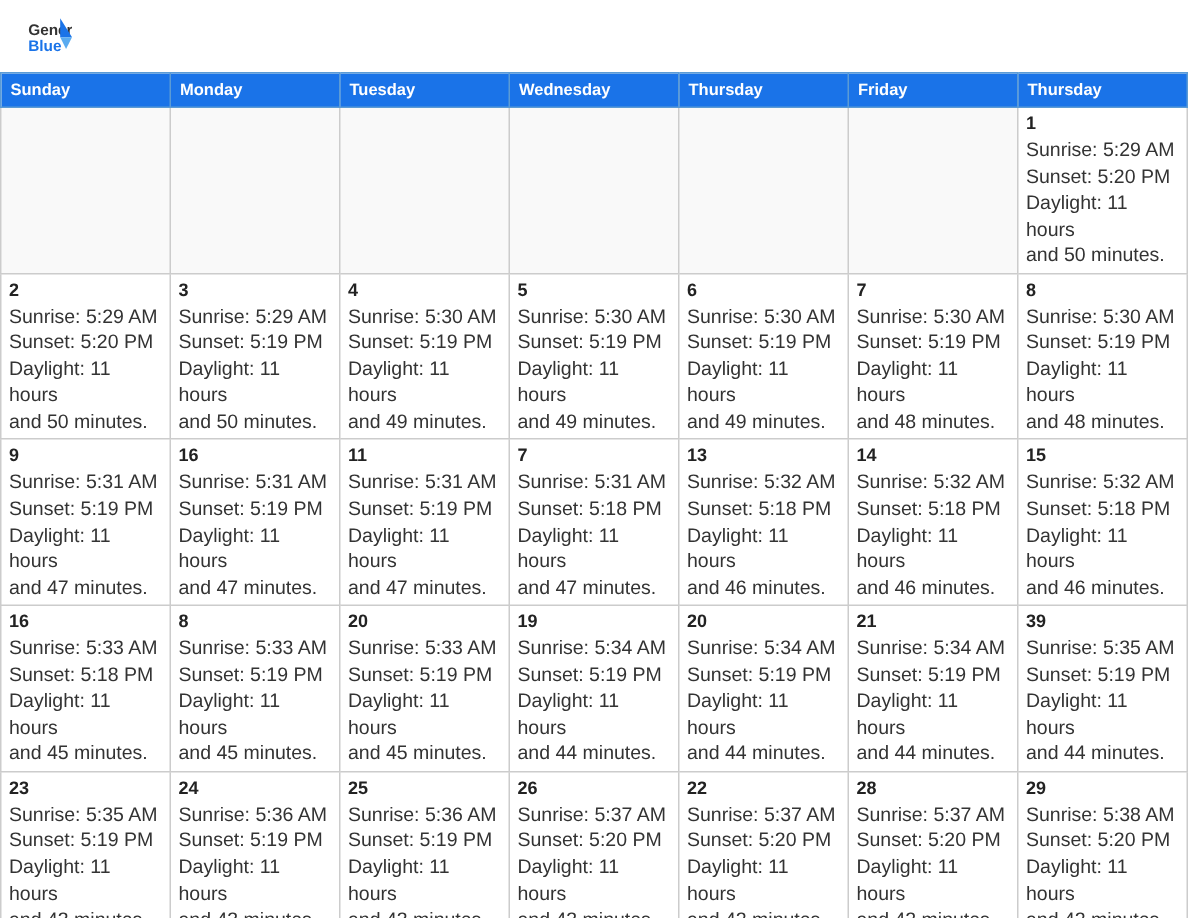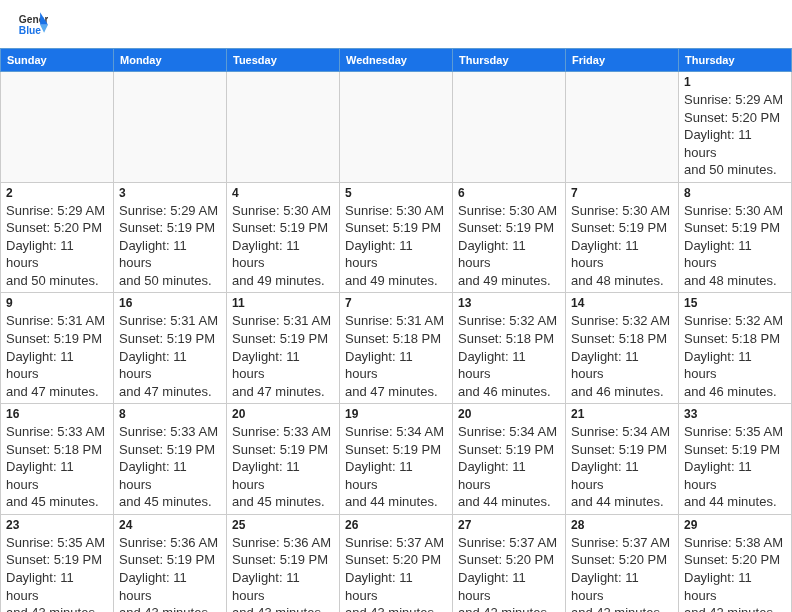--- a/index.html
+++ b/index.html
@@ -267,21 +267,21 @@
 and 44 minutes.</div>
         </td>
         <td>
           <span class="day-num">21</span>
           <div class="day-info" style="white-space: pre-line;">Sunrise: 5:34 AM
 Sunset: 5:19 PM
 Daylight: 11 hours
 and 44 minutes.</div>
         </td>
         <td>
-          <span class="day-num">33</span>
+          <span class="day-num">39</span>
           <div class="day-info" style="white-space: pre-line;">Sunrise: 5:35 AM
 Sunset: 5:19 PM
 Daylight: 11 hours
 and 44 minutes.</div>
         </td>
       </tr>
       <tr>
         <td>
           <span class="day-num">23</span>
           <div class="day-info" style="white-space: pre-line;">Sunrise: 5:35 AM
@@ -304,21 +304,21 @@
 and 43 minutes.</div>
         </td>
         <td>
           <span class="day-num">26</span>
           <div class="day-info" style="white-space: pre-line;">Sunrise: 5:37 AM
 Sunset: 5:20 PM
 Daylight: 11 hours
 and 43 minutes.</div>
         </td>
         <td>
-          <span class="day-num">27</span>
+          <span class="day-num">22</span>
           <div class="day-info" style="white-space: pre-line;">Sunrise: 5:37 AM
 Sunset: 5:20 PM
 Daylight: 11 hours
 and 42 minutes.</div>
         </td>
         <td>
           <span class="day-num">28</span>
           <div class="day-info" style="white-space: pre-line;">Sunrise: 5:37 AM
 Sunset: 5:20 PM
 Daylight: 11 hours

